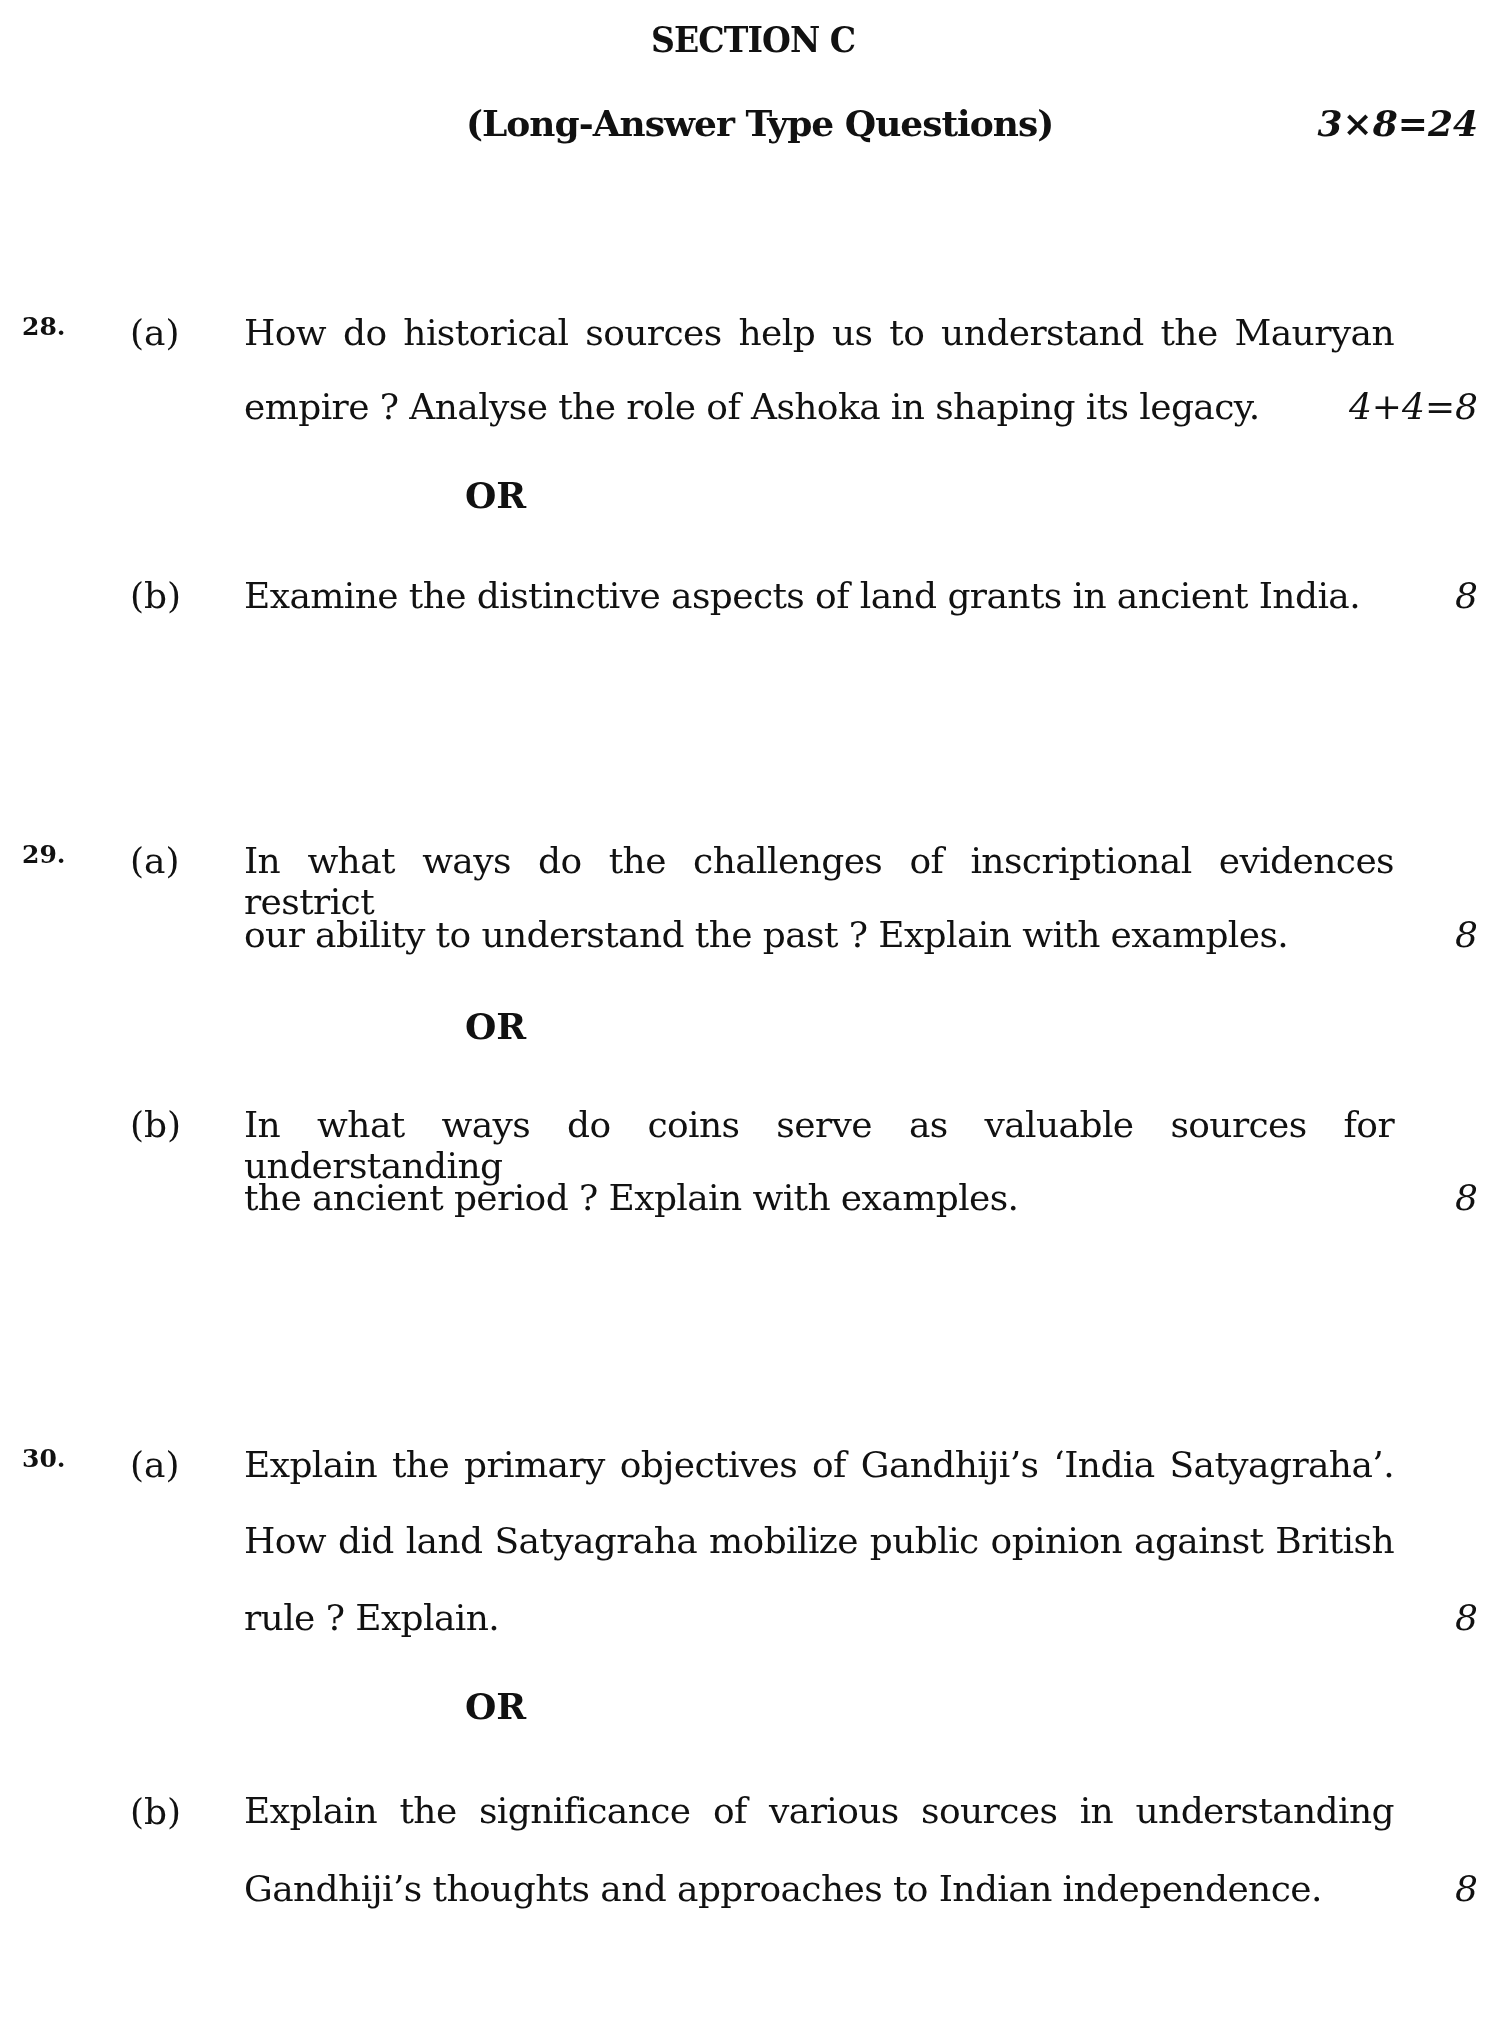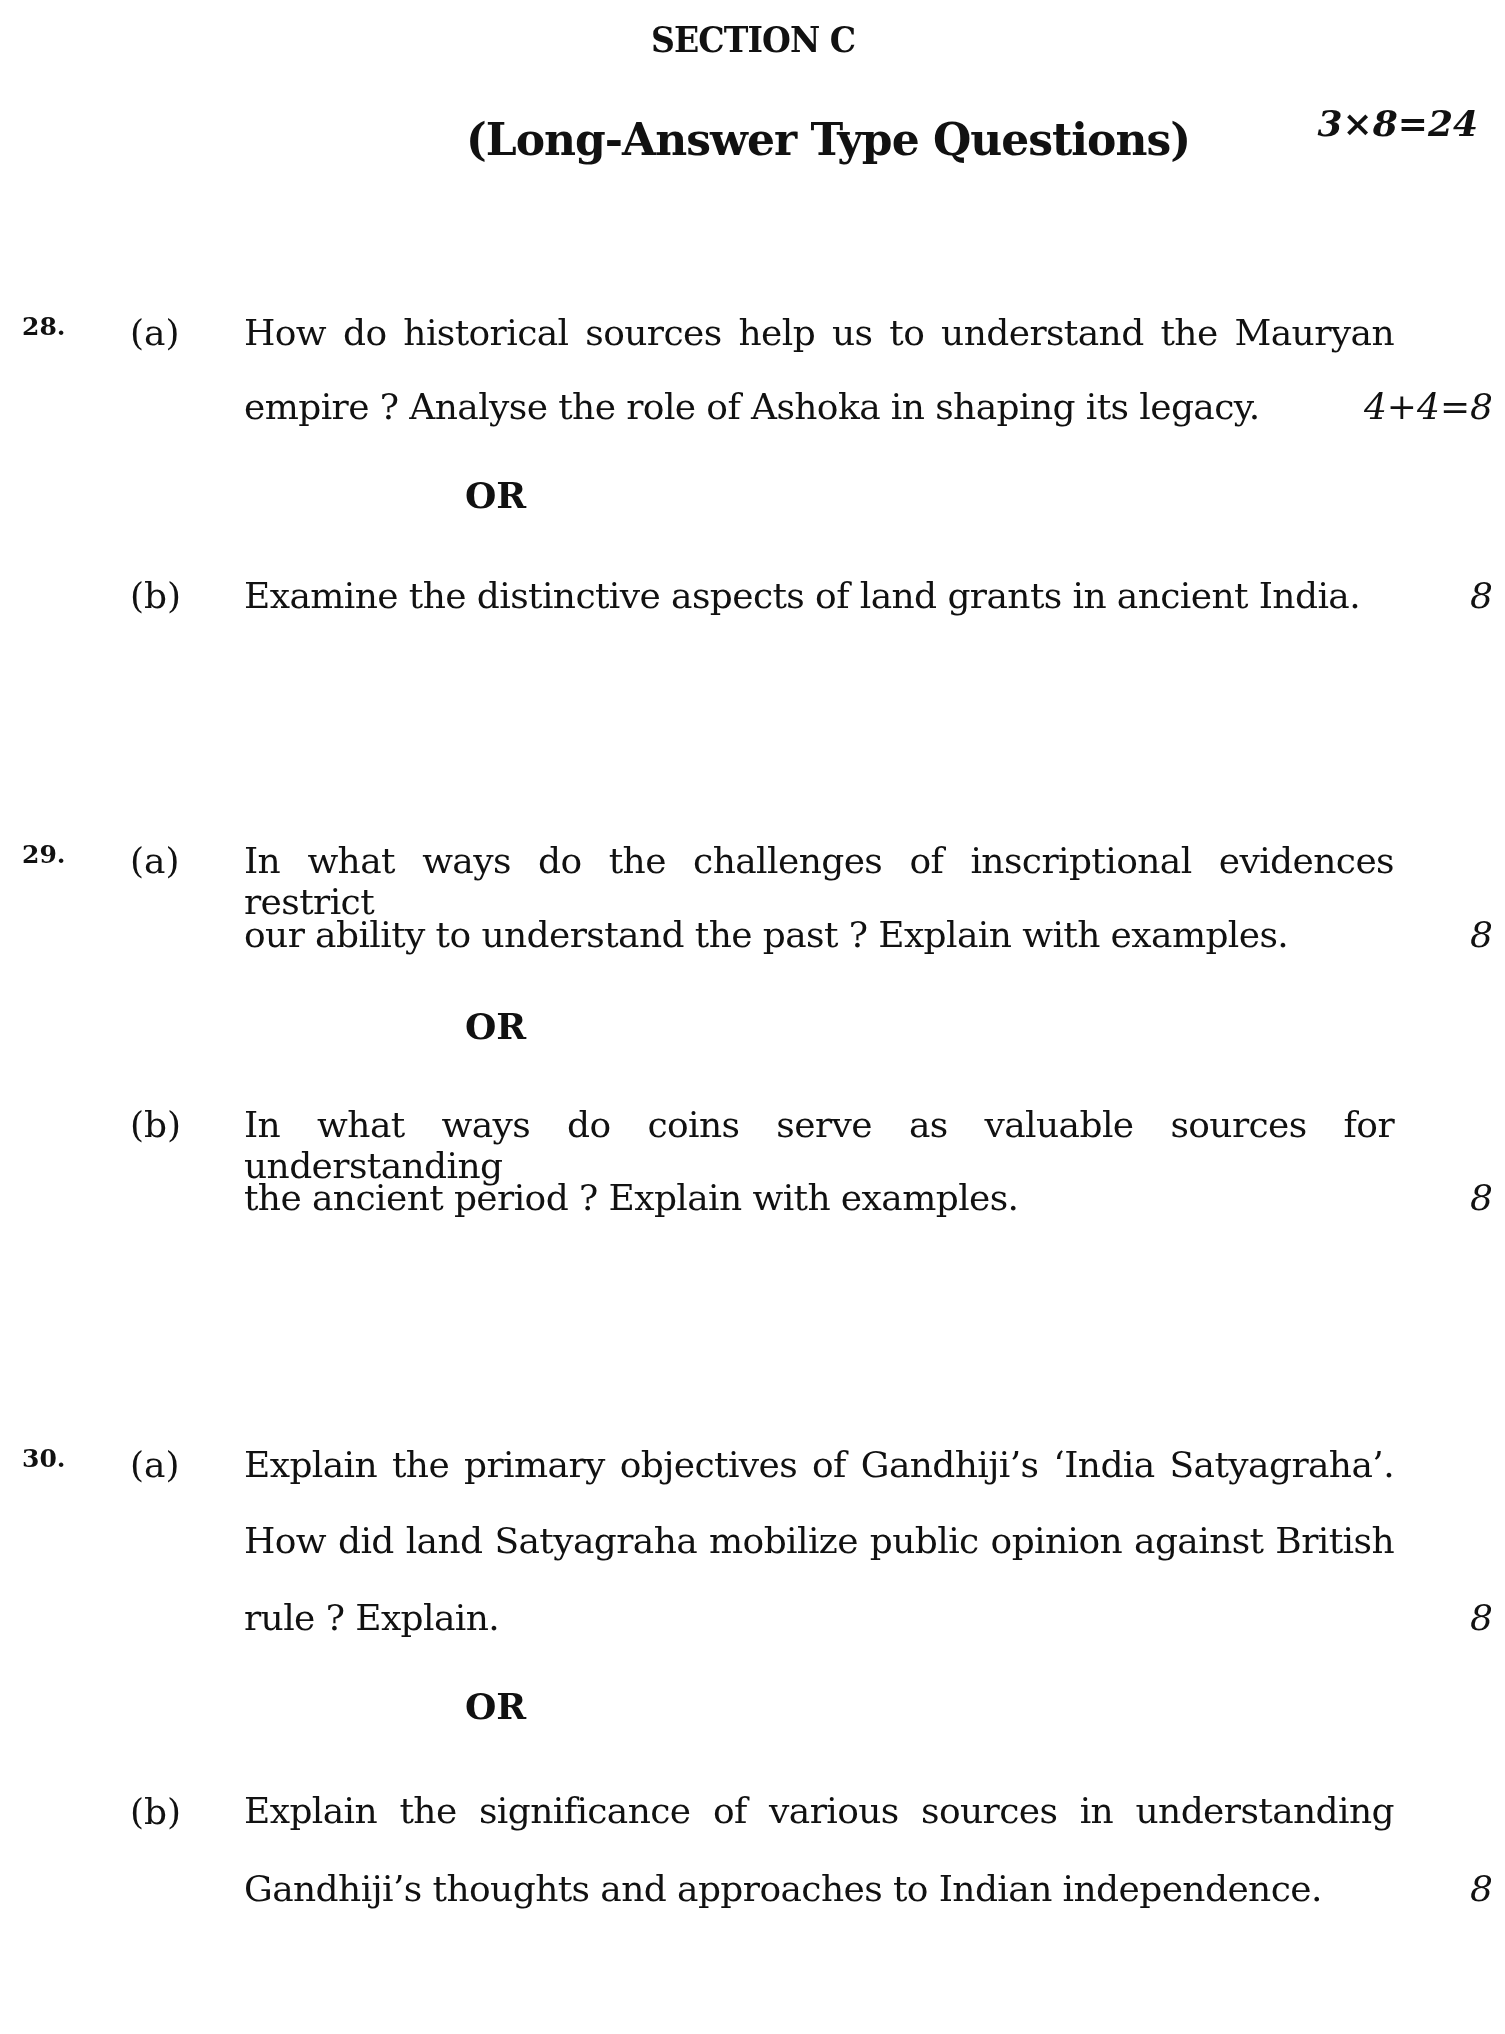--- a/index.html
+++ b/index.html
@@ -9,33 +9,33 @@
     color: #111111;
   }
   .abs { position: absolute; white-space: nowrap; }
   .section-title {
     left: 0; width: 1505px; top: 18px; text-align: center;
     font-size: 36px; font-weight: bold; letter-spacing: -1px;
     transform: scaleX(0.92); transform-origin: 760px 0;
   }
   .section-title span { display: inline-block; margin-left: 0; }
   .subtitle {
-    left: 466px; top: 102px; font-size: 44px; font-weight: bold; letter-spacing: -1px; margin-top: 12px;
+    left: 466px; top: 102px; font-size: 36px; font-weight: bold; letter-spacing: -1px;
   }
   .total-marks {
     right: 27px; top: 102px; font-size: 36px; font-weight: bold; font-style: italic;
   }
   .qnum { left: 22px; font-size: 25px; font-weight: bold; }
   .part { left: 130px; font-size: 36px; }
   .line {
     left: 244px; width: 1150px; font-size: 36px; letter-spacing: -0.6px;
     text-align: justify; text-align-last: justify; white-space: normal;
   }
   .line.last { text-align-last: left; }
-  .marks { right: 12px; font-size: 36px; font-style: italic; }
+  .marks { right: 27px; font-size: 36px; font-style: italic; }
   .or { left: 465px; font-size: 36px; font-weight: bold; }
 </style>
 </head>
 <body>
 
 <div class="abs section-title"><span>SECTION C</span></div>
 <div class="abs subtitle">(Long-Answer Type Questions)</div>
 <div class="abs total-marks">3×8=24</div>
 
 <div>

